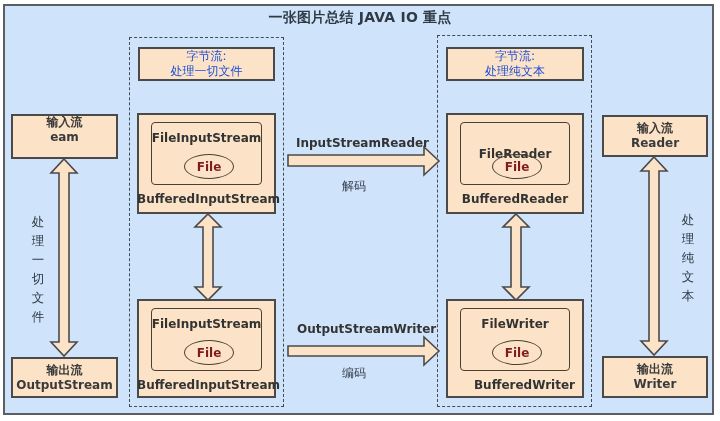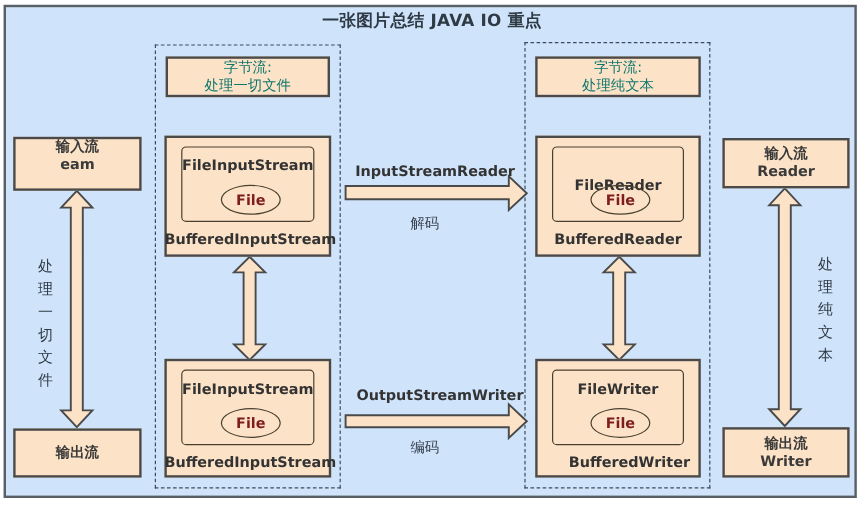--- a/index.html
+++ b/index.html
@@ -6,21 +6,21 @@
   body { width:720px; height:421px; position:relative; overflow:hidden;
          font-family:"DejaVu Sans", "Liberation Sans", sans-serif; }
   .frame { position:absolute; left:3px; top:4px; width:711px; height:411px;
            background:#cfe4fb; border:2px solid #5a5f66; box-sizing:border-box; }
   .title { position:absolute; left:0; width:720px; top:9px; text-align:center;
            font-weight:bold; font-size:14px; color:#2f3a45; letter-spacing:0.2px; }
   .dash { position:absolute; border:1.5px dashed #3d4c5c; box-sizing:border-box; }
   .box { position:absolute; background:#fce3c7; border:2px solid #4a4a4a; box-sizing:border-box;
          display:flex; flex-direction:column; align-items:center; justify-content:center;
          font-weight:bold; color:#3a3a3a; font-size:12px; line-height:15px; text-align:center; }
-  .hdr { font-weight:normal; color:#0f766e; font-size:12px; line-height:15px; }
+  .hdr { font-weight:normal; color:#1d4ed8; font-size:12px; line-height:15px; }
   .inner { position:absolute; border:1.6px solid #4a4030; border-radius:4px; box-sizing:border-box; }
   .ellipse { position:absolute; border:1.6px solid #4a4030; border-radius:50%; box-sizing:border-box;
              display:flex; align-items:center; justify-content:center; font-weight:bold; font-size:12px; color:#7f1d1d; }
   .lbl { position:absolute; font-weight:bold; font-size:12px; color:#333; white-space:nowrap; }
   .lbl-in { position:absolute; font-weight:bold; font-size:12px; color:#333; white-space:nowrap; text-align:center; }
   .cap { position:absolute; font-size:12px; color:#3a4250; white-space:nowrap; }
   .vtext { position:absolute; font-size:12.5px; color:#2f3a45; line-height:19px; text-align:center; width:16px; }
   svg.arrows { position:absolute; left:0; top:0; }
 </style>
 </head>
@@ -63,20 +63,21 @@
 <div class="vtext" style="left:30px; top:212px;">
   <div>处</div>
   <div>理</div>
   <div>一</div>
   <div>切</div>
   <div>文</div>
   <div>件</div>
 </div>
 <div class="box" style="left:11px; top:357px; width:107px; height:41px;">
   <span>输出流</span>
+  <span>OutputStream</span>
 </div>
 
 <div class="box" style="left:137px; top:113px; width:139px; height:101px;"></div>
 <div class="inner" style="left:151px; top:122px; width:111px; height:63px;"></div>
 <div class="lbl-in" style="left:151px; width:111px; top:131px;">FileInputStream</div>
 <div class="ellipse" style="left:184px; top:154px; width:50px; height:25px;">
   <span>File</span>
 </div>
 <div class="lbl-in" style="left:137px; width:139px; top:192px;">BufferedInputStream</div>
 

